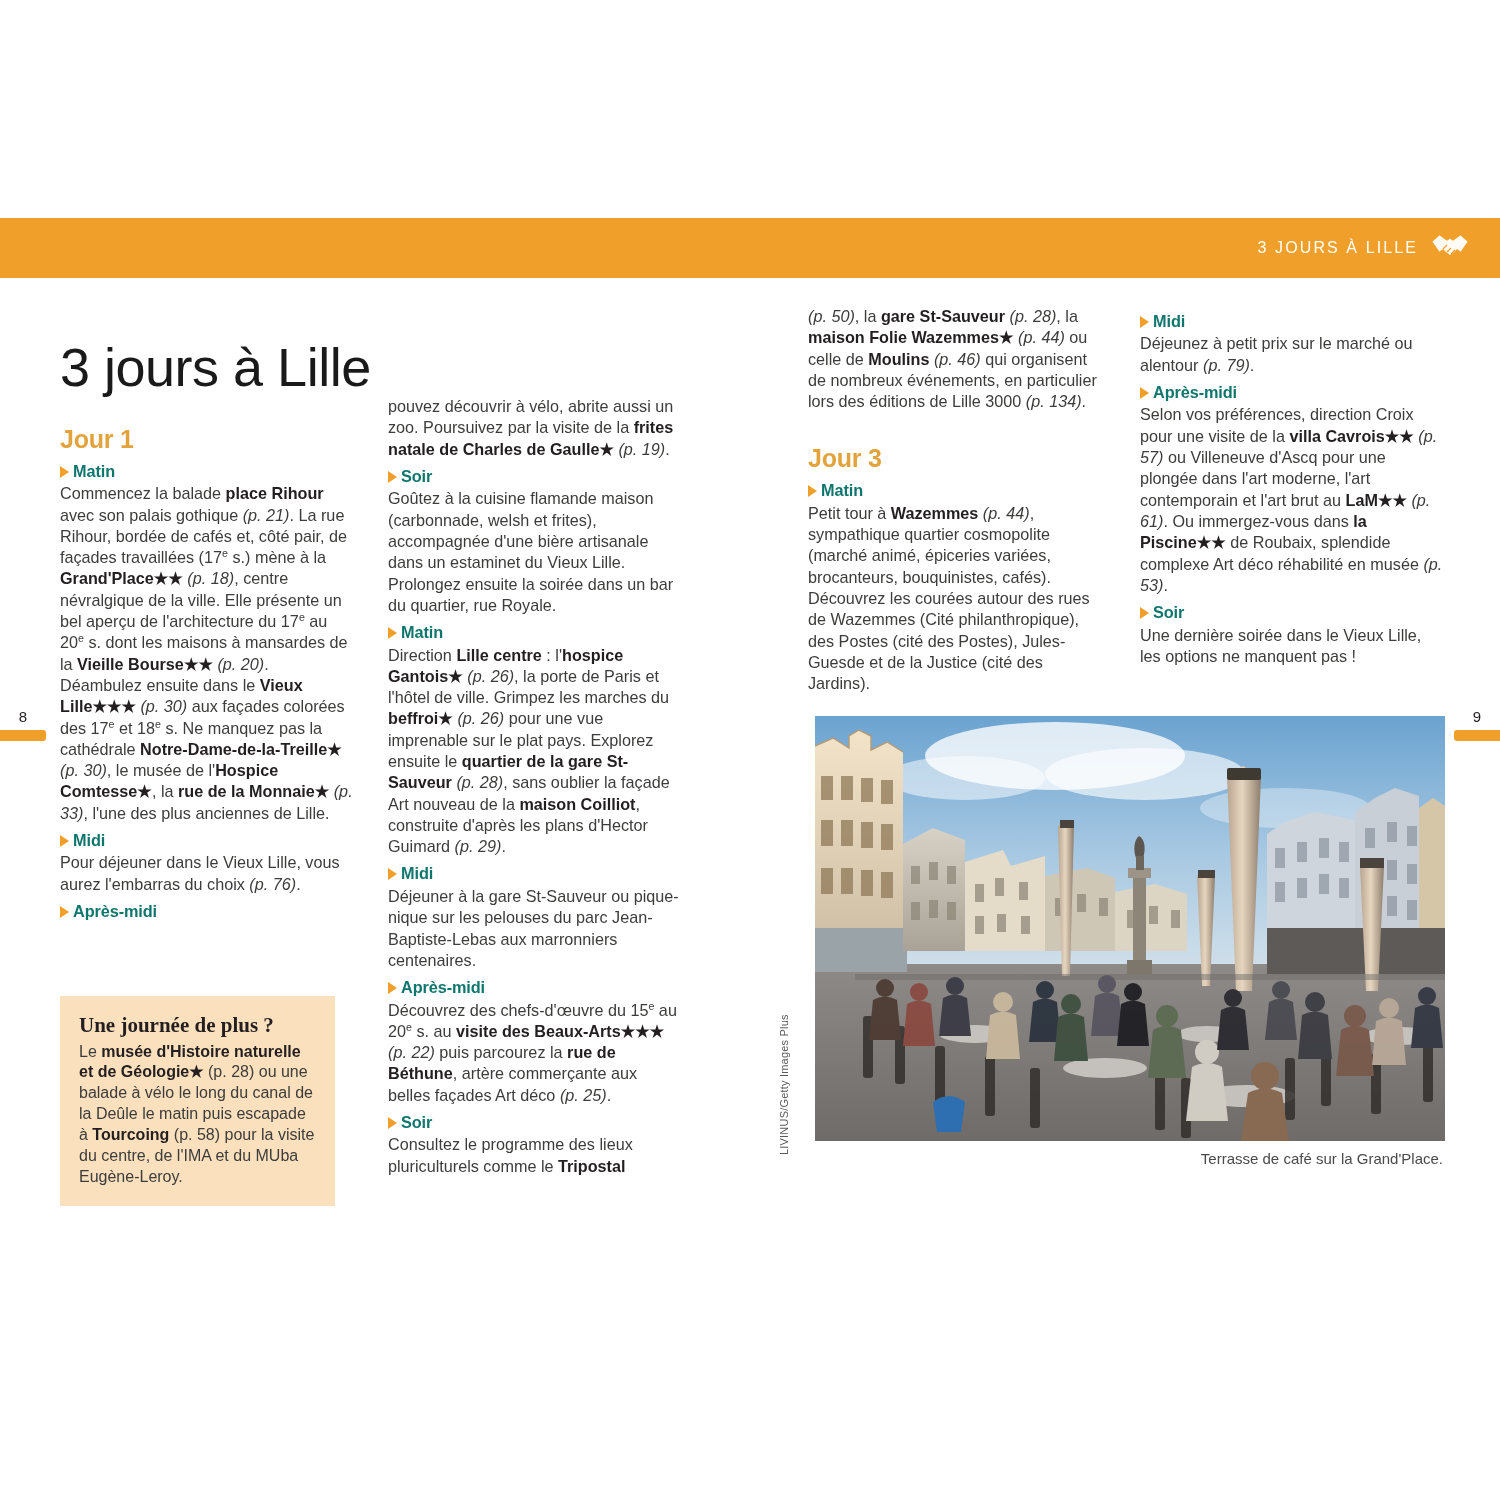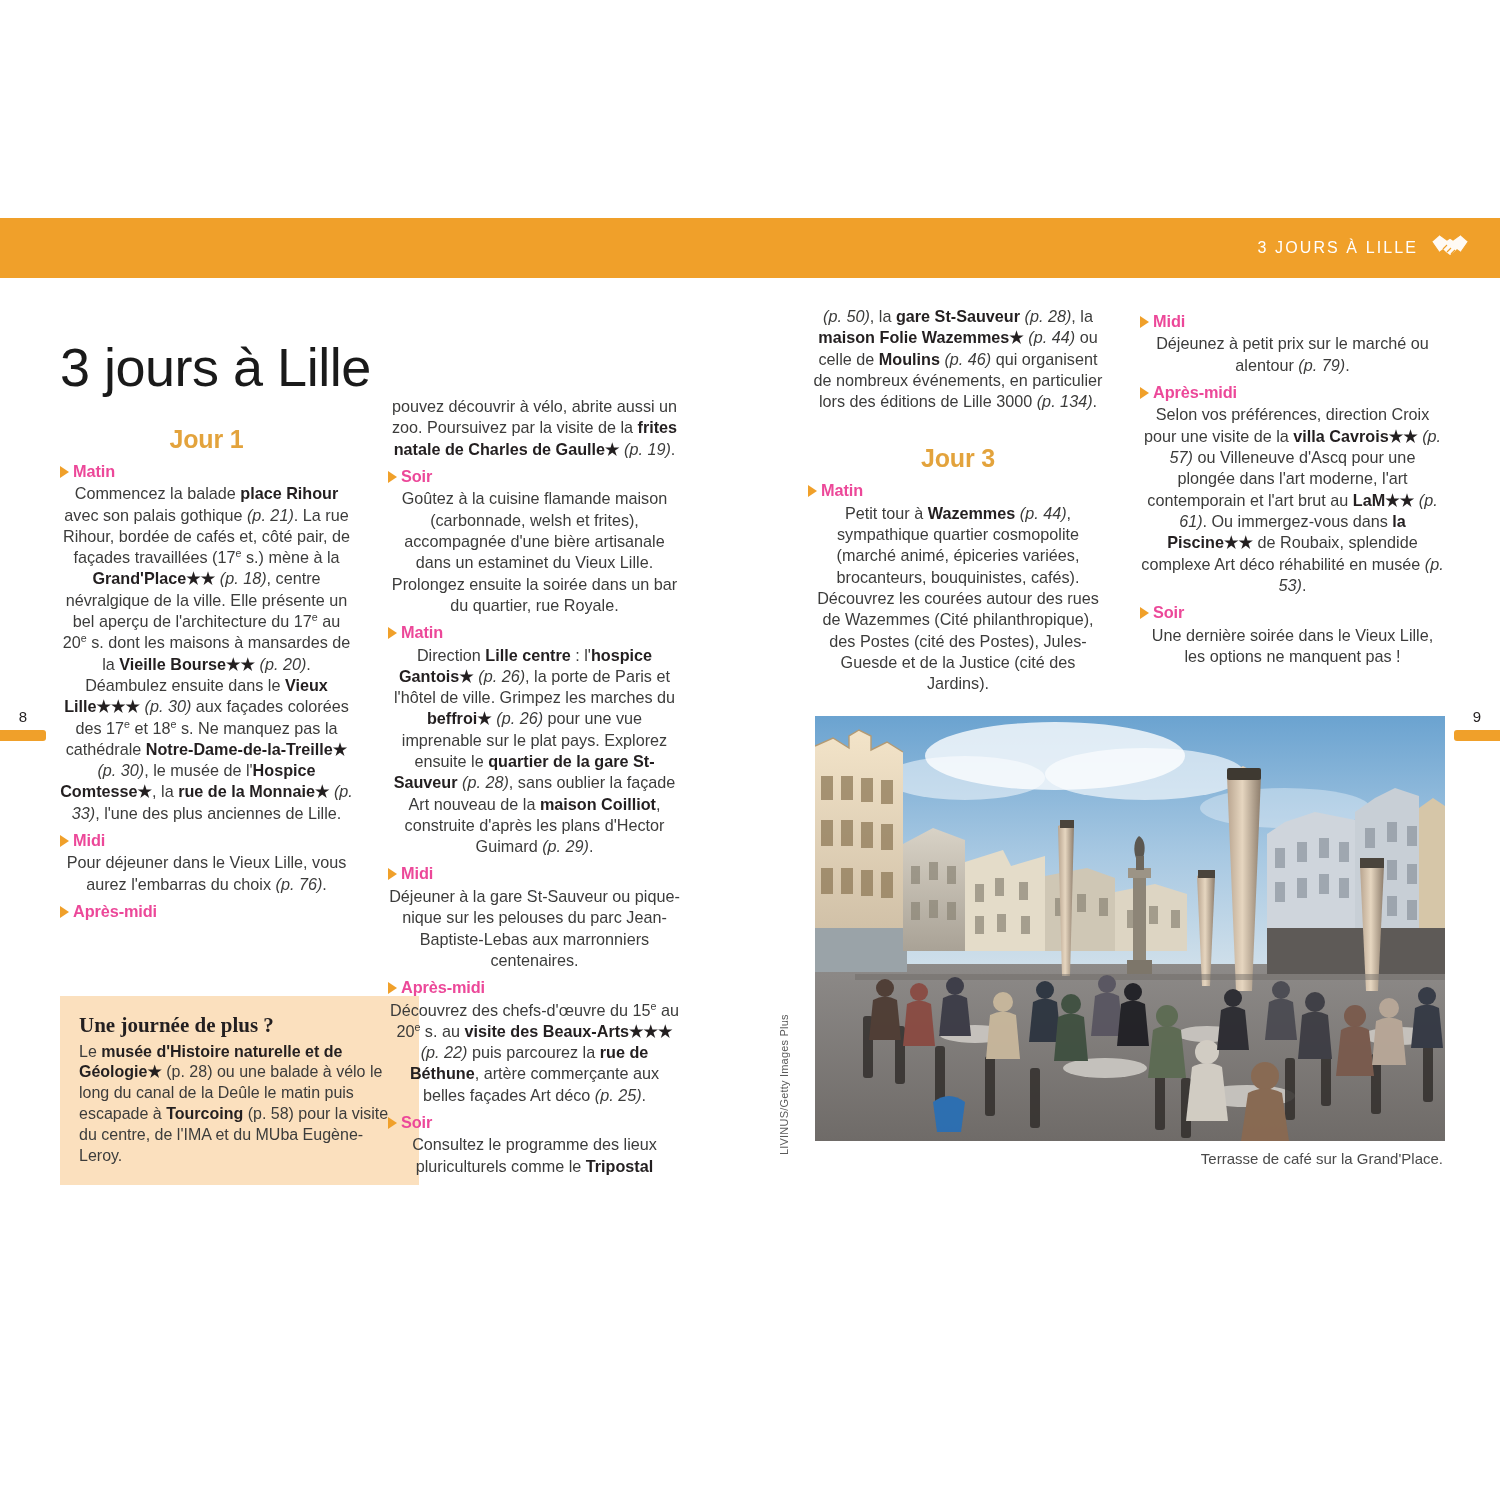--- a/index.html
+++ b/index.html
@@ -72,41 +72,41 @@
     color: #1a1a1a;
   }
 
   
   .col {
     position: absolute;
     width: 293px;
     font-size: 16.2px;
     line-height: 1.315;
     color: #3c3c3b;
-    text-align: center;
+    text-align: left;
   }
   .col.c1 { left: 60px;   top: 396px; margin-top: 27px; }
   .col.c2 { left: 388px;  top: 396px; }
   .col.c3 { left: 808px;  top: 306px; width: 300px; }
   .col.c4 { left: 1140px; top: 306px; width: 305px; }
 
   .day-title {
     color: #e3a33c;
     font-size: 25px;
     font-weight: bold;
     margin: 0 0 1px 0;
     letter-spacing: -0.2px;
   }
   .col.c2 .day-title,
   .col.c3 .day-title { margin-top: 30px; }
 
   .sub {
     font-weight: bold;
     font-size: 16.3px;
-    color: #ec4899;
+    color: #0f766e;
     margin: 5px 0 1px 0;
     display: flex;
     align-items: center;
     gap: 4px;
     letter-spacing: -0.1px;
   }
   .tri {
     width: 0; height: 0;
     border-left: 9px solid #f0a02a;
     border-top: 6px solid transparent;
@@ -118,21 +118,21 @@
   .para + .sub { margin-top: 6px; }
   b { color: #231f20; font-weight: bold; }
   i { font-style: italic; }
   sup { font-size: 0.66em; vertical-align: super; line-height: 0; }
 
   
   .infobox {
     position: absolute;
     left: 60px;
     top: 996px;
-    width: 359px;
+    width: 275px;
     box-sizing: border-box;
     background: #fbe0be;
     padding: 16px 17px 18px 19px;
     font-size: 16px;
     line-height: 1.31;
     color: #3c3c3b;
   }
   .infobox h3 {
     margin: 0 0 2px 0;
     font-family: "Liberation Serif", serif;

